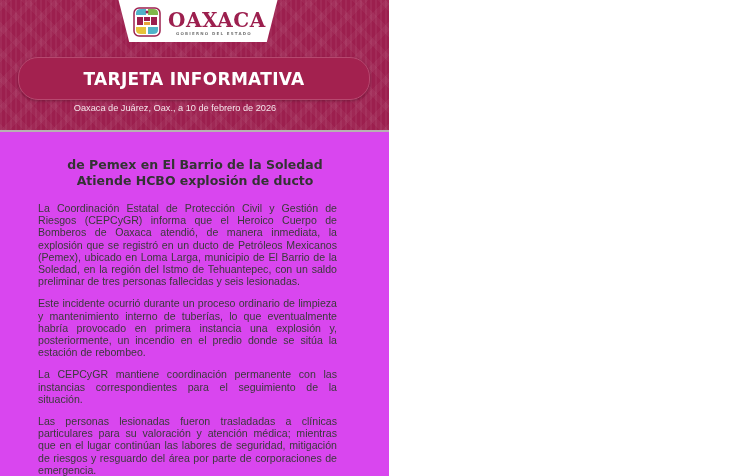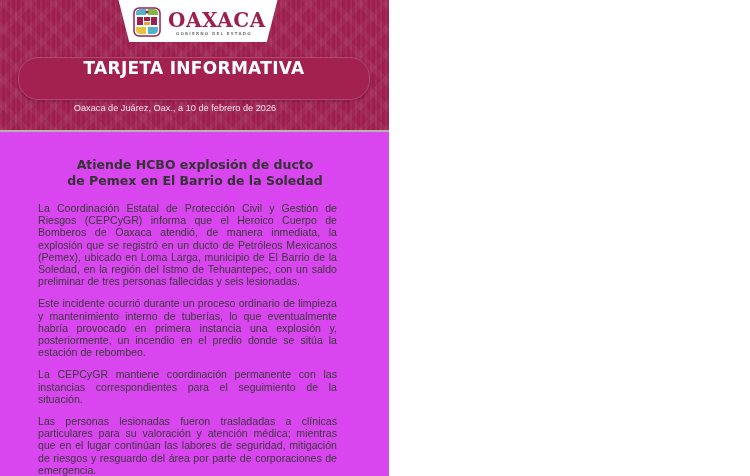--- a/index.html
+++ b/index.html
@@ -27,21 +27,21 @@
     font-family:"DejaVu Serif", serif; font-weight:bold; font-size:20px; color:#9c1f4e; letter-spacing:0.5px;
   }
   .logo-sub {
     position:absolute; left:176px; top:31px;
     font-family:"DejaVu Sans", sans-serif; font-size:4px; color:#777; letter-spacing:1.2px; font-weight:bold;
   }
   .title-box {
     position:absolute; left:18px; top:57px; width:350px; height:41px;
     background:#a3214f; border:1px solid #b8476f; border-radius:20px;
     box-shadow: 0 1px 3px rgba(0,0,0,0.25);
-    display:flex; align-items:flex-start; justify-content:center;
+    display:flex; align-items:center; justify-content:center;
   }
   .title-text { color:#ffffff; font-weight:bold; font-size:17px; letter-spacing:0.3px; font-family:"DejaVu Sans", sans-serif; }
   .date-line {
     position:absolute; left:0; width:350px; top:103px; text-align:center;
     color:#f5e6ec; font-size:9.2px; font-family:"Liberation Sans", sans-serif;
   }
   .headline {
     position:absolute; left:30px; width:330px; top:157px; text-align:center;
     font-family:"DejaVu Sans", sans-serif; font-weight:bold; font-size:12.5px; line-height:16px; color:#333;
   }
@@ -74,22 +74,22 @@
     <div class="logo-word">OAXACA</div>
     <div class="logo-sub">GOBIERNO DEL ESTADO</div>
 
     <div class="title-box">
       <span class="title-text">TARJETA INFORMATIVA</span>
     </div>
     <div class="date-line">Oaxaca de Juárez, Oax., a 10 de febrero de 2026</div>
   </div>
 
   <div class="headline">
+    <div>de Pemex en El Barrio de la Soledad</div>
     <div>Atiende HCBO explosión de ducto</div>
-    <div>de Pemex en El Barrio de la Soledad</div>
   </div>
 
   <div class="body">
     <p>La Coordinación Estatal de Protección Civil y Gestión de Riesgos (CEPCyGR) informa que el Heroico Cuerpo de Bomberos de Oaxaca atendió, de manera inmediata, la explosión que se registró en un ducto de Petróleos Mexicanos (Pemex), ubicado en Loma Larga, municipio de El Barrio de la Soledad, en la región del Istmo de Tehuantepec, con un saldo preliminar de tres personas fallecidas y seis lesionadas.</p>
     <p>Este incidente ocurrió durante un proceso ordinario de limpieza y mantenimiento interno de tuberías, lo que eventualmente habría provocado en primera instancia una explosión y, posteriormente, un incendio en el predio donde se sitúa la estación de rebombeo.</p>
     <p>La CEPCyGR mantiene coordinación permanente con las instancias correspondientes para el seguimiento de la situación.</p>
     <p>Las personas lesionadas fueron trasladadas a clínicas particulares para su valoración y atención médica; mientras que en el lugar continúan las labores de seguridad, mitigación de riesgos y resguardo del área por parte de corporaciones de emergencia.</p>
   </div>
 </div>
 

